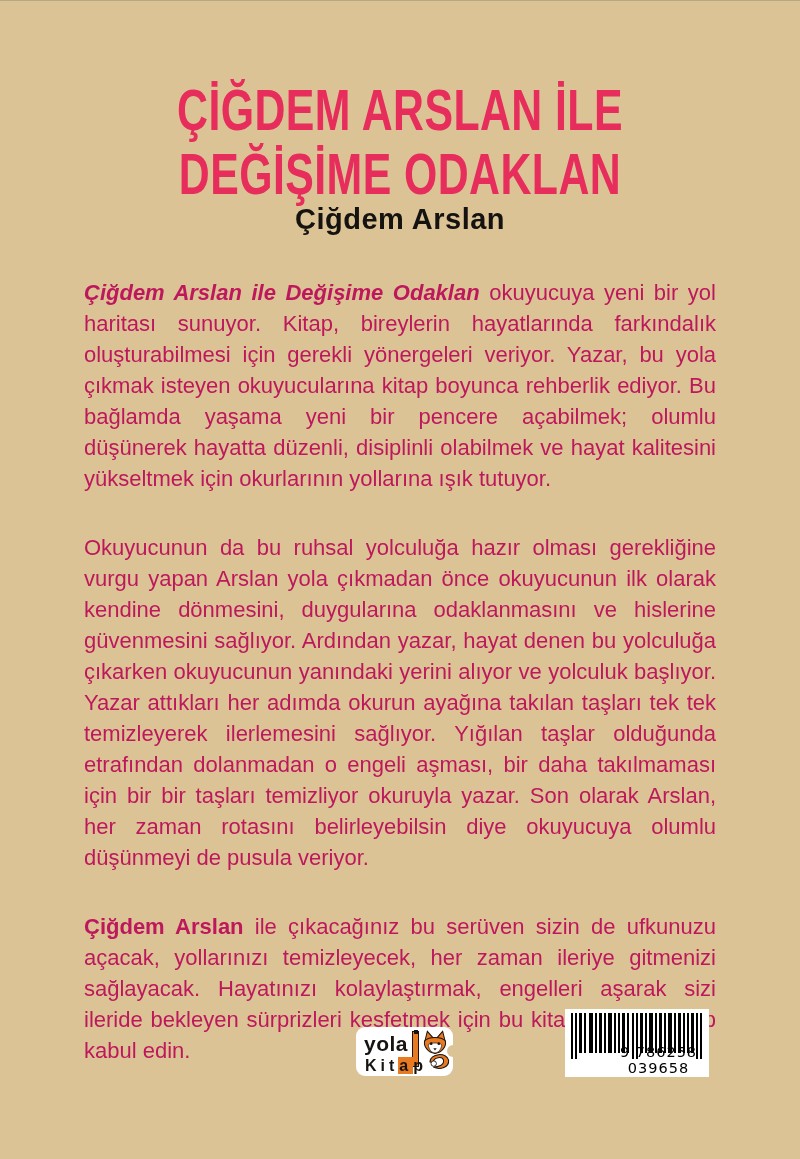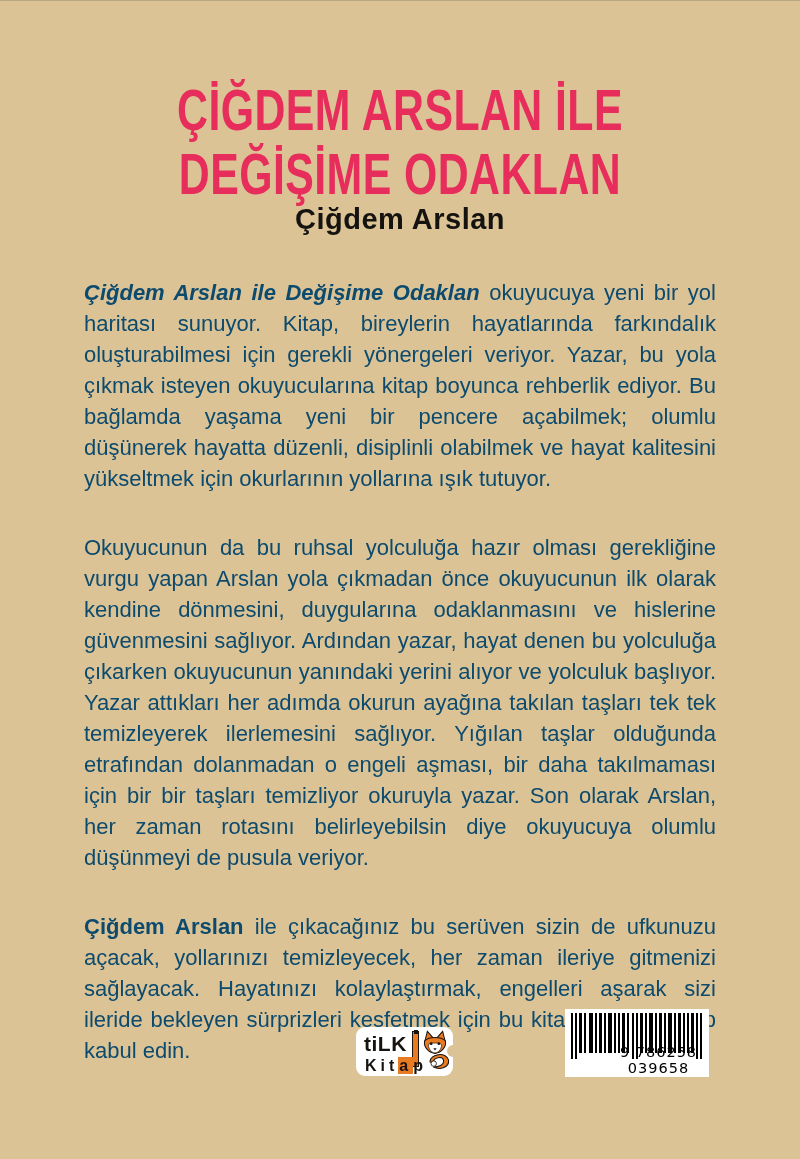--- a/index.html
+++ b/index.html
@@ -36,21 +36,21 @@
     font-weight: 700;
     font-size: 29px;
     letter-spacing: 0.5px;
   }
   
   #synopsis {
     position: absolute;
     top: 276px;
     left: 84px;
     width: 632px;
-    color: #0c4a6e;
+    color: #be185d;
     font-size: 22px;
     line-height: 31px;
     text-align: justify;
   }
   #synopsis p { margin-bottom: 38px; }
   #synopsis p:last-child { margin-bottom: 0; }
   .lead-bold-italic { font-weight: 700; font-style: italic; }
   .lead-bold { font-weight: 700; }
   
   #publisher-logo {
@@ -135,21 +135,21 @@
   <div id="title-line2" class="title-line">DEĞİŞİME ODAKLAN</div>
   <div id="author-name">Çiğdem Arslan</div>
 
   <div id="synopsis">
     <p><span class="lead-bold-italic">Çiğdem Arslan ile Değişime Odaklan</span><span> okuyucuya yeni bir yol haritası sunuyor. Kitap, bireylerin hayatlarında farkındalık oluşturabilmesi için gerekli yönergeleri veriyor. Yazar, bu yola çıkmak isteyen okuyucularına kitap boyunca rehberlik ediyor. Bu bağlamda yaşama yeni bir pencere açabilmek; olumlu düşünerek hayatta düzenli, disiplinli olabilmek ve hayat kalitesini yükseltmek için okurlarının yollarına ışık tutuyor.</span></p>
     <p><span>Okuyucunun da bu ruhsal yolculuğa hazır olması gerekliğine vurgu yapan Arslan yola çıkmadan önce okuyucunun ilk olarak kendine dönmesini, duygularına odaklanmasını ve hislerine güvenmesini sağlıyor. Ardından yazar, hayat denen bu yolculuğa çıkarken okuyucunun yanındaki yerini alıyor ve yolculuk başlıyor. Yazar attıkları her adımda okurun ayağına takılan taşları tek tek temizleyerek ilerlemesini sağlıyor. Yığılan taşlar olduğunda etrafından dolanmadan o engeli aşması, bir daha takılmaması için bir bir taşları temizliyor okuruyla yazar. Son olarak Arslan, her zaman rotasını belirleyebilsin diye okuyucuya olumlu düşünmeyi de pusula veriyor.</span></p>
     <p><span class="lead-bold">Çiğdem Arslan</span><span> ile çıkacağınız bu serüven sizin de ufkunuzu açacak, yollarınızı temizleyecek, her zaman ileriye gitmenizi sağlayacak. Hayatınızı kolaylaştırmak, engelleri aşarak sizi ileride bekleyen sürprizleri keşfetmek için bu kitabı sevgi ile alıp kabul edin.</span></p>
   </div>
 
   <div id="publisher-logo">
-    <span class="logo-line1">tiLK</span>
+    <span class="logo-line1">yola</span>
     <span class="logo-ibar">
         <span class="dot"></span>
       </span>
     <svg class="logo-fox" viewBox="0 0 40 48" xmlns="http://www.w3.org/2000/svg">
 
       <path d="M14 38 C14 28 34 26 36 36 C37 44 26 48 18 44 C24 44 31 42 30 36 C29 31 18 32 18 39 Z" fill="#e87a22" stroke="#1a1410" stroke-width="1.2"></path>
       <circle cx="18.5" cy="40" r="3.2" fill="#ffffff" stroke="#1a1410" stroke-width="1"></circle>
 
       <path d="M8 14 L11 2 L18 10 Z" fill="#e87a22" stroke="#1a1410" stroke-width="1.2"></path>
       <path d="M32 14 L29 2 L22 10 Z" fill="#e87a22" stroke="#1a1410" stroke-width="1.2"></path>

